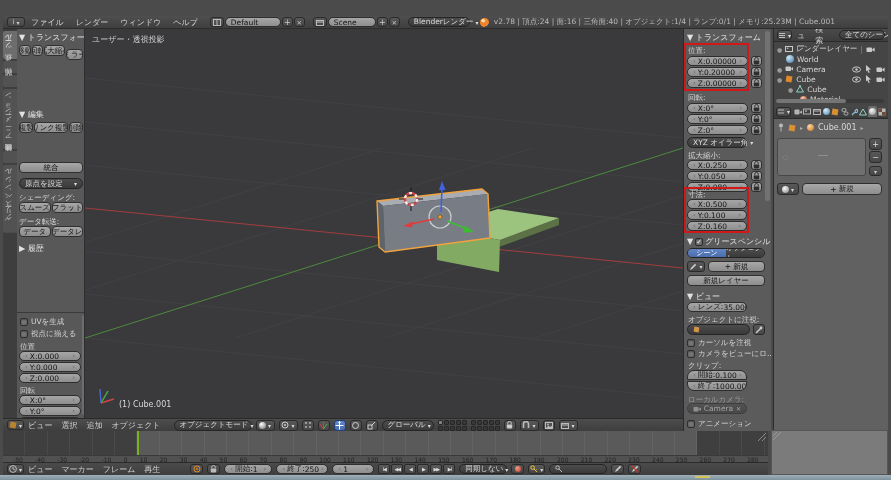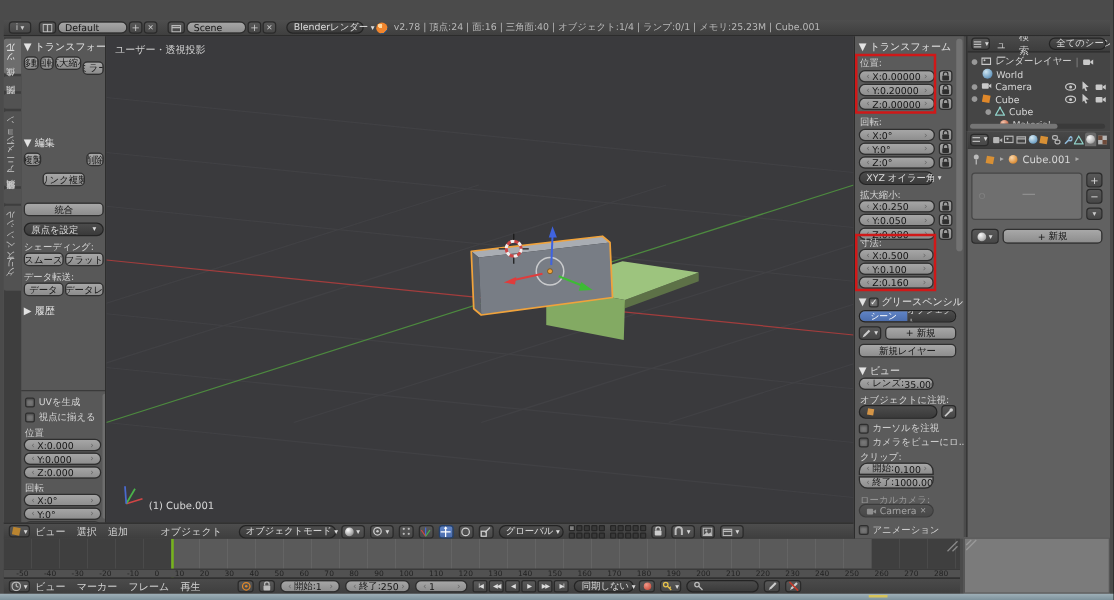--- a/index.html
+++ b/index.html
@@ -82,20 +82,26 @@
 <body>
 
 <div id="app">
 
 
   <div class="abs bar" style="left:3px;top:16px;width:885px;height:13px;display:flex;align-items:center;padding:0 4px">
     <span class="iconbtn" style="width:18px;height:10px;margin-right:6px;color:#ccc;font-size:7px">
         <span>i</span>
         <span class="caret">▾</span>
       </span>
+    <span style="display:flex">
+        <span class="menu">ファイル</span>
+        <span class="menu">レンダー</span>
+        <span class="menu">ウィンドウ</span>
+        <span class="menu">ヘルプ</span>
+      </span>
     <span class="iconbtn" style="width:14px;height:10px">
         <svg width="8" height="7">
           <rect x="0.5" y="0.5" width="7" height="6" fill="none" stroke="#bbb"></rect>
           <line x1="4" y1="0.5" x2="4" y2="6.5" stroke="#bbb"></line>
         </svg>
       </span>
     <span class="pill" style="width:56px;margin-left:1px">
         <span class="v" style="text-align:left">Default</span>
       </span>
     <span class="iconbtn" style="width:11px;height:10px;margin-left:1px;color:#ccc">+</span>
@@ -132,21 +138,21 @@
       <div class="abs hdr" style="left:2px;top:3px"><span>▼</span> <span>トランスフォーム</span></div>
       <div class="abs tcol" style="left:2px;top:16px;width:64px">
           <div class="btn">移動</div>
           <div class="btn">回転</div>
           <div class="btn">拡大縮小</div>
           <div class="btn">ミラー</div>
         </div>
       <div class="abs hdr" style="left:2px;top:80px"><span>▼</span> <span>編集</span></div>
       <div class="abs tcol" style="left:2px;top:93px;width:64px">
           <div class="btn" style="margin-top:0">複製</div>
-          <div class="btn" style="margin-top:16px">リンク複製</div>
+          <div class="btn" style="margin-top:0">リンク複製</div>
           <div class="btn" style="margin-top:0">削除</div>
         </div>
       <div class="abs btn" style="left:2px;top:133px;width:64px;height:11px">統合</div>
       <div class="abs ddark" style="left:2px;top:149px;width:64px;height:11px">
           <span>原点を設定</span>
           <span class="caret">▾</span>
         </div>
       <div class="abs lbl" style="left:2px;top:164px">シェーディング:</div>
       <div class="abs pair" style="left:2px;top:173px;width:64px">
         <div class="btn">スムーズ</div>
@@ -270,21 +276,21 @@
   <div class="abs vhdr">
     <span class="iconbtn" style="width:17px;height:10px">
         <svg width="8" height="8">
           <rect x="1" y="1" width="6" height="6" fill="#b98430" transform="rotate(12 4 4)"></rect>
         </svg>
         <span class="caret">▾</span>
       </span>
     <span style="display:flex">
         <span class="menu" style="margin-right:9px">ビュー</span>
         <span class="menu" style="margin-right:9px">選択</span>
-        <span class="menu" style="margin-right:26px">追加</span>
+        <span class="menu" style="margin-right:9px">追加</span>
         <span class="menu" style="margin-right:9px">オブジェクト</span>
       </span>
     <span class="ddark" style="width:78px;height:11px">
         <svg width="7" height="7">
           <rect x="1" y="1" width="5" height="5" fill="#e0882a" transform="rotate(10 3.5 3.5)"></rect>
         </svg>
         <span>オブジェクトモード</span>
         <span class="caret">▾</span>
       </span>
     <span class="iconbtn" style="width:19px;height:11px">

